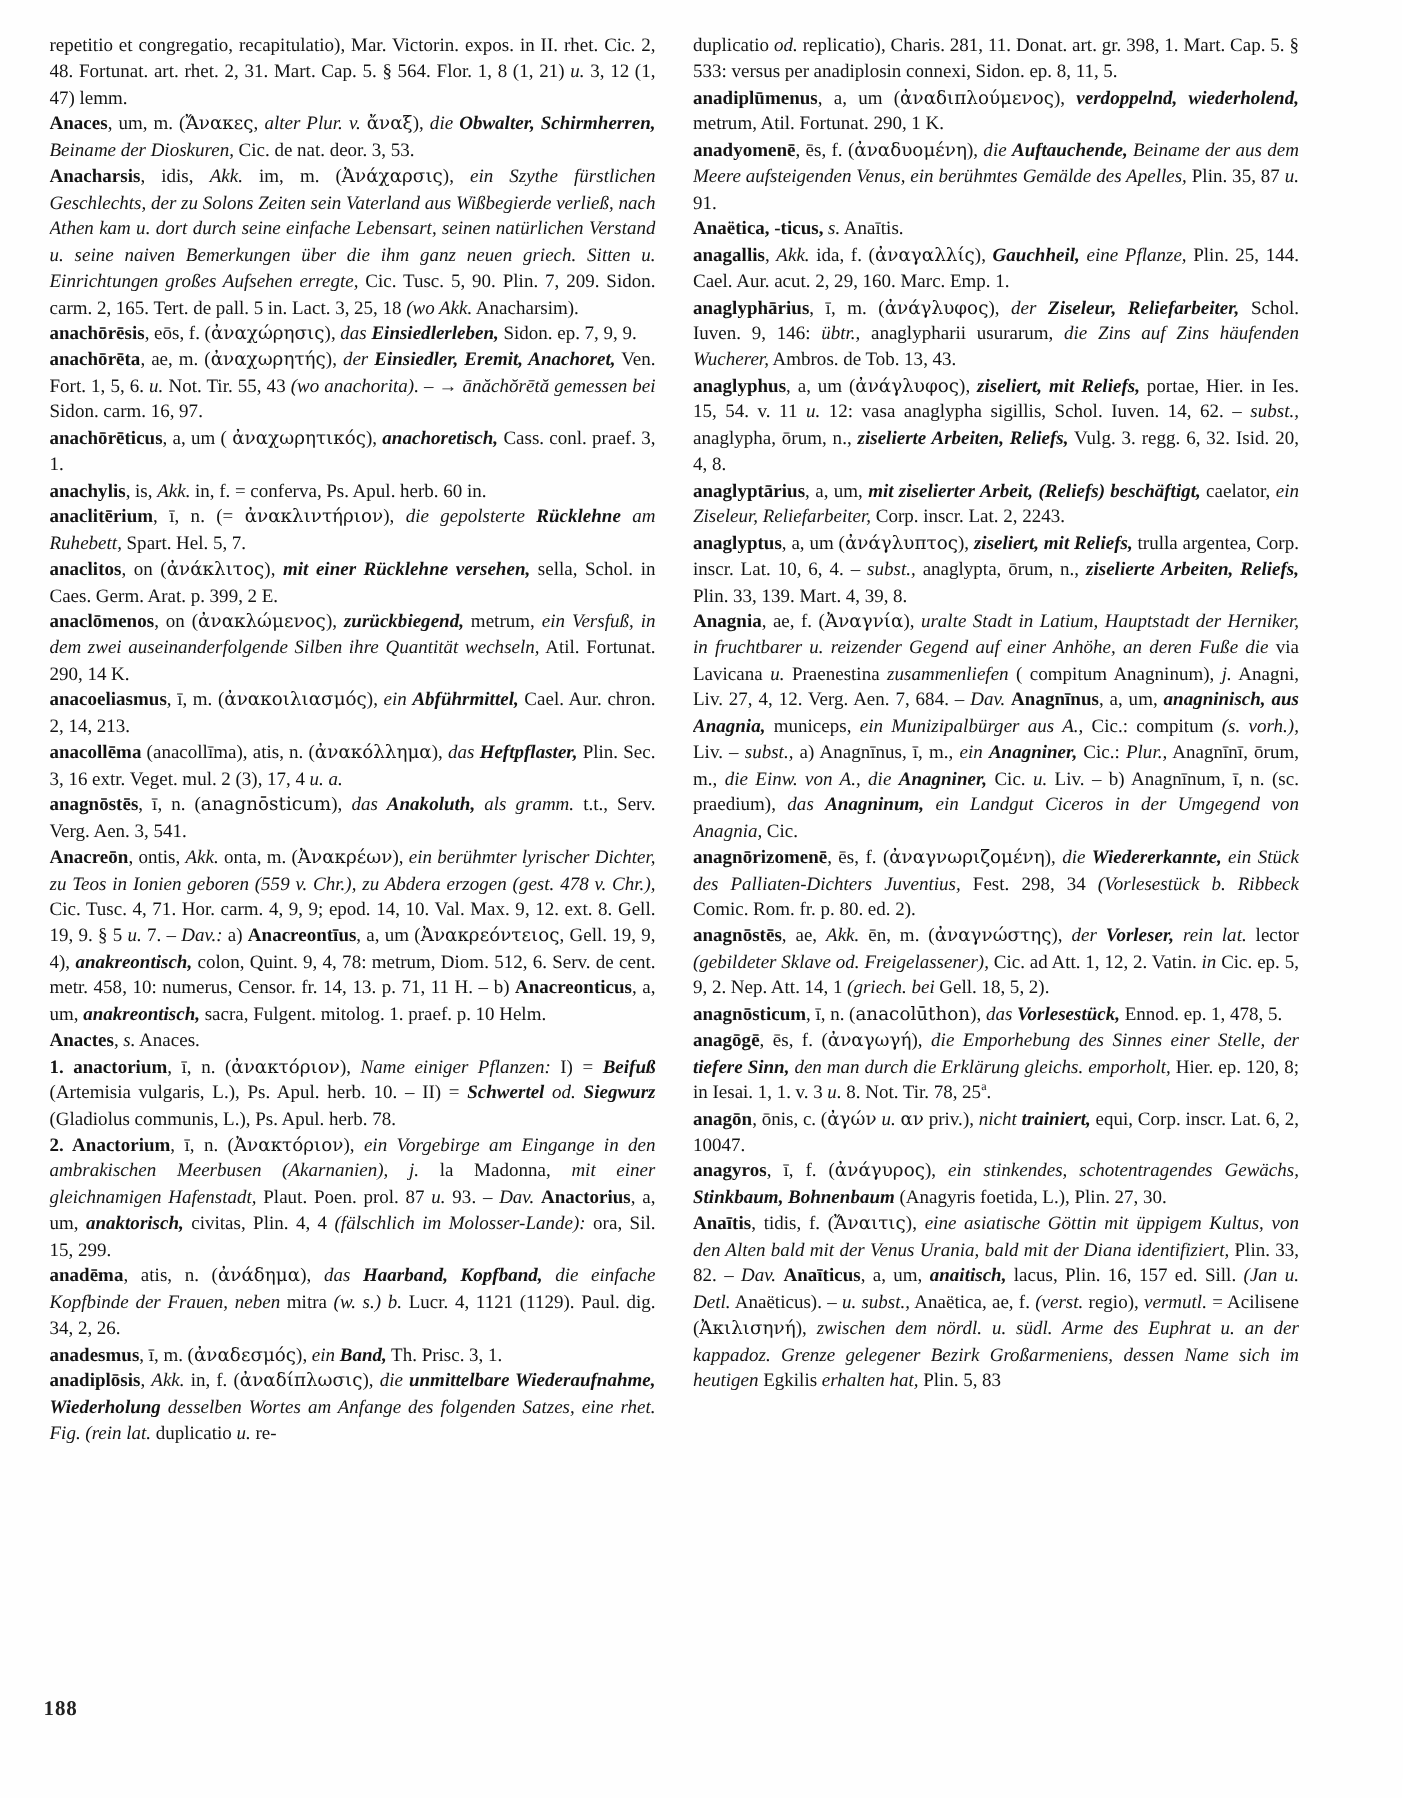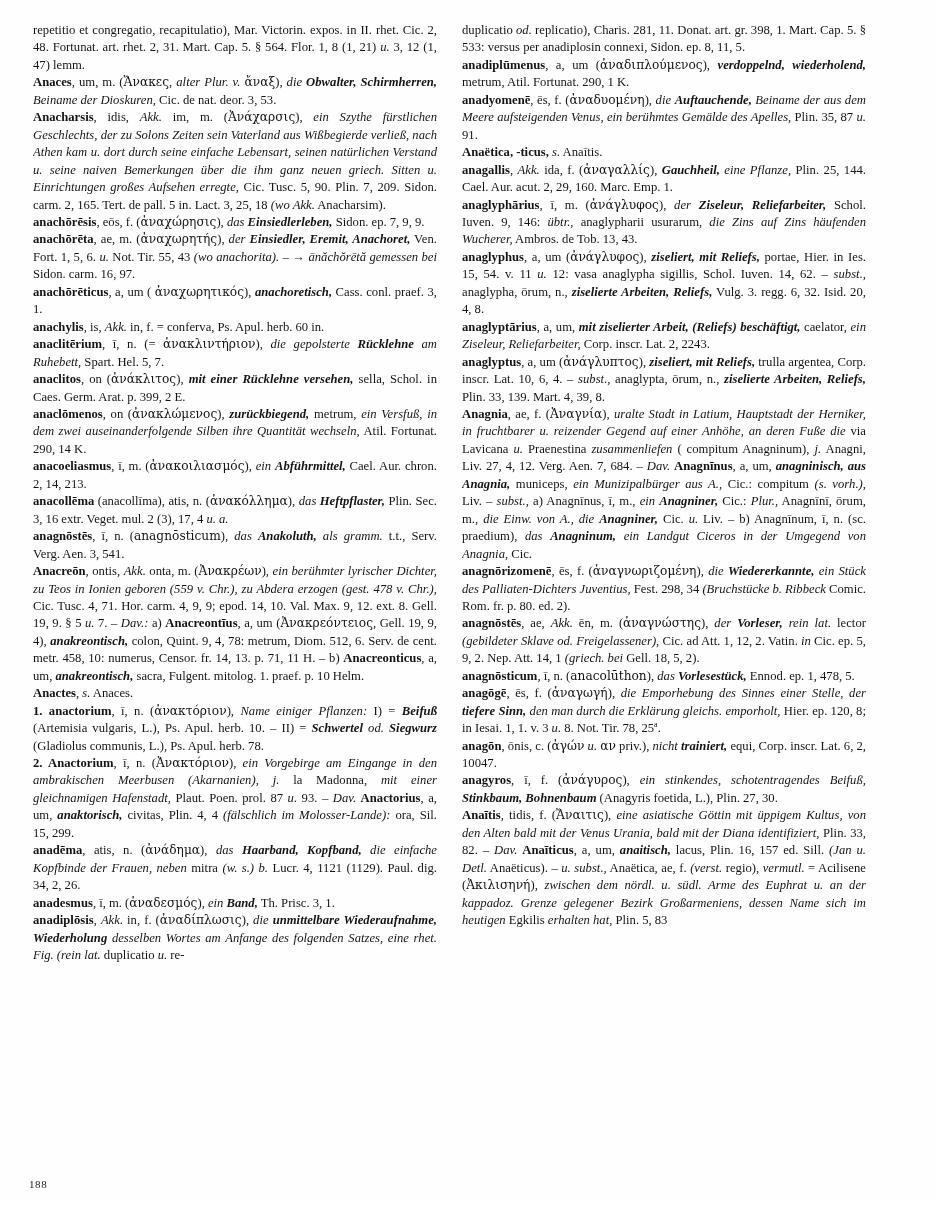--- a/index.html
+++ b/index.html
@@ -60,25 +60,26 @@
     margin-top: 30px;
   }
   sup {
     font-size: 8px;
     vertical-align: super;
     line-height: 0;
   }
   #folio {
     position: absolute;
     left: 29px;
-    top: 1178px;
-    font-size: 11px;
+    top: 1132px;
+    font-size: 14px;
     font-family: "Liberation Serif", "DejaVu Serif", serif;
     color: #222;
     letter-spacing: 0.6px;
+    font-weight: bold;
   }
   
   #page::after {
     content: "";
     position: absolute;
     inset: 0;
     pointer-events: none;
     background: transparent;
   }
 </style>
@@ -115,26 +116,26 @@
         <p class="entry cont">duplicatio <i>od.</i> replicatio), Charis. 281, 11. Donat. art. gr. 398, 1. Mart. Cap. 5. § 533: versus per anadiplosin connexi, Sidon. ep. 8, 11, 5.</p>
         <p class="entry"><b>anadiplūmenus</b>, a, um (<span class="gk">ἀναδιπλούμενος</span>), <b><i>verdoppelnd, wiederholend,</i></b> metrum, Atil. Fortunat. 290, 1 K.</p>
         <p class="entry"><b>anadyomenē</b>, ēs, f. (<span class="gk">ἀναδυομένη</span>), <i>die</i> <b><i>Auftauchende,</i></b> <i>Beiname der aus dem Meere aufsteigenden Venus, ein berühmtes Gemälde des Apelles,</i> Plin. 35, 87 <i>u.</i> 91.</p>
         <p class="entry"><b>Anaëtica, -ticus,</b> <i>s.</i> Anaītis.</p>
         <p class="entry"><b>anagallis</b>, <i>Akk.</i> ida, f. (<span class="gk">ἀναγαλλίς</span>), <b><i>Gauchheil,</i></b> <i>eine Pflanze,</i> Plin. 25, 144. Cael. Aur. acut. 2, 29, 160. Marc. Emp. 1.</p>
         <p class="entry"><b>anaglyphārius</b>, ī, m. (<span class="gk">ἀνάγλυφος</span>), <i>der</i> <b><i>Ziseleur, Reliefarbeiter,</i></b> Schol. Iuven. 9, 146: <i>übtr.,</i> anaglypharii usurarum, <i>die Zins auf Zins häufenden Wucherer,</i> Ambros. de Tob. 13, 43.</p>
         <p class="entry"><b>anaglyphus</b>, a, um (<span class="gk">ἀνάγλυφος</span>), <b><i>ziseliert, mit Reliefs,</i></b> portae, Hier. in Ies. 15, 54. v. 11 <i>u.</i> 12: vasa anaglypha sigillis, Schol. Iuven. 14, 62. – <i>subst.,</i> anaglypha, ōrum, n., <b><i>ziselierte Arbeiten, Reliefs,</i></b> Vulg. 3. regg. 6, 32. Isid. 20, 4, 8.</p>
         <p class="entry"><b>anaglyptārius</b>, a, um, <b><i>mit ziselierter Arbeit, (Reliefs) beschäftigt,</i></b> caelator, <i>ein Ziseleur, Reliefarbeiter,</i> Corp. inscr. Lat. 2, 2243.</p>
         <p class="entry"><b>anaglyptus</b>, a, um (<span class="gk">ἀνάγλυπτος</span>), <b><i>ziseliert, mit Reliefs,</i></b> trulla argentea, Corp. inscr. Lat. 10, 6, 4. – <i>subst.,</i> anaglypta, ōrum, n., <b><i>ziselierte Arbeiten, Reliefs,</i></b> Plin. 33, 139. Mart. 4, 39, 8.</p>
         <p class="entry"><b>Anagnia</b>, ae, f. (<span class="gk">Ἀναγνία</span>), <i>uralte Stadt in Latium, Hauptstadt der Herniker, in fruchtbarer u. reizender Gegend auf einer Anhöhe, an deren Fuße die</i> via Lavicana <i>u.</i> Praenestina <i>zusammenliefen</i> ( compitum Anagninum), <i>j.</i> Anagni, Liv. 27, 4, 12. Verg. Aen. 7, 684. – <i>Dav.</i> <b>Anagnīnus</b>, a, um, <b><i>anagninisch, aus Anagnia,</i></b> municeps, <i>ein Munizipalbürger aus A.,</i> Cic.: compitum <i>(s. vorh.),</i> Liv. – <i>subst.,</i> a) Anagnīnus, ī, m., <i>ein</i> <b><i>Anagniner,</i></b> Cic.: <i>Plur.,</i> Anagnīnī, ōrum, m., <i>die Einw. von A., die</i> <b><i>Anagniner,</i></b> Cic. <i>u.</i> Liv. – b) Anagnīnum, ī, n. (sc. praedium), <i>das</i> <b><i>Anagninum,</i></b> <i>ein Landgut Ciceros in der Umgegend von Anagnia,</i> Cic.</p>
-        <p class="entry"><b>anagnōrizomenē</b>, ēs, f. (<span class="gk">ἀναγνωριζομένη</span>), <i>die</i> <b><i>Wiedererkannte,</i></b> <i>ein Stück des Palliaten-Dichters Juventius,</i> Fest. 298, 34 <i>(Bruchstücke b. Ribbeck</i> Comic. Rom. fr. p. 80. ed. 2).</p>
+        <p class="entry"><b>anagnōrizomenē</b>, ēs, f. (<span class="gk">ἀναγνωριζομένη</span>), <i>die</i> <b><i>Wiedererkannte,</i></b> <i>ein Stück des Palliaten-Dichters Juventius,</i> Fest. 298, 34 <i>(Vorlesestück b. Ribbeck</i> Comic. Rom. fr. p. 80. ed. 2).</p>
         <p class="entry"><b>anagnōstēs</b>, ae, <i>Akk.</i> ēn, m. (<span class="gk">ἀναγνώστης</span>), <i>der</i> <b><i>Vorleser,</i></b> <i>rein lat.</i> lector <i>(gebildeter Sklave od. Freigelassener),</i> Cic. ad Att. 1, 12, 2. Vatin. <i>in</i> Cic. ep. 5, 9, 2. Nep. Att. 14, 1 <i>(griech. bei</i> Gell. 18, 5, 2).</p>
         <p class="entry"><b>anagnōsticum</b>, ī, n. (<span class="gk">anacolūthon</span>), <i>das</i> <b><i>Vorlesestück,</i></b> Ennod. ep. 1, 478, 5.</p>
         <p class="entry"><b>anagōgē</b>, ēs, f. (<span class="gk">ἀναγωγή</span>), <i>die Emporhebung des Sinnes einer Stelle, der</i> <b><i>tiefere Sinn,</i></b> <i>den man durch die Erklärung gleichs. emporholt,</i> Hier. ep. 120, 8; in Iesai. 1, 1. v. 3 <i>u.</i> 8. Not. Tir. 78, 25<sup>a</sup>.</p>
         <p class="entry"><b>anagōn</b>, ōnis, c. (<span class="gk">ἀγών</span> <i>u.</i> <span class="gk">αν</span> priv.), <i>nicht</i> <b><i>trainiert,</i></b> equi, Corp. inscr. Lat. 6, 2, 10047.</p>
-        <p class="entry"><b>anagyros</b>, ī, f. (<span class="gk">ἀνάγυρος</span>), <i>ein stinkendes, schotentragendes Beifuß,</i> <b><i>Stinkbaum, Bohnenbaum</i></b> (Anagyris foetida, L.), Plin. 27, 30.</p>
+        <p class="entry"><b>anagyros</b>, ī, f. (<span class="gk">ἀνάγυρος</span>), <i>ein stinkendes, schotentragendes Gewächs,</i> <b><i>Stinkbaum, Bohnenbaum</i></b> (Anagyris foetida, L.), Plin. 27, 30.</p>
         <p class="entry"><b>Anaītis</b>, tidis, f. (<span class="gk">Ἄναιτις</span>), <i>eine asiatische Göttin mit üppigem Kultus, von den Alten bald mit der Venus Urania, bald mit der Diana identifiziert,</i> Plin. 33, 82. – <i>Dav.</i> <b>Anaīticus</b>, a, um, <b><i>anaitisch,</i></b> lacus, Plin. 16, 157 ed. Sill. <i>(Jan u. Detl.</i> Anaëticus). – <i>u. subst.,</i> Anaëtica, ae, f. <i>(verst.</i> regio), <i>vermutl.</i> = Acilisene (<span class="gk">Ἀκιλισηνή</span>), <i>zwischen dem nördl. u. südl. Arme des Euphrat u. an der kappadoz. Grenze gelegener Bezirk Großarmeniens, dessen Name sich im heutigen</i> Egkilis <i>erhalten hat,</i> Plin. 5, 83</p>
       </div>
 
   </div>
 
   <div id="folio">188</div>
 
 </div>
 
 </body></html>

